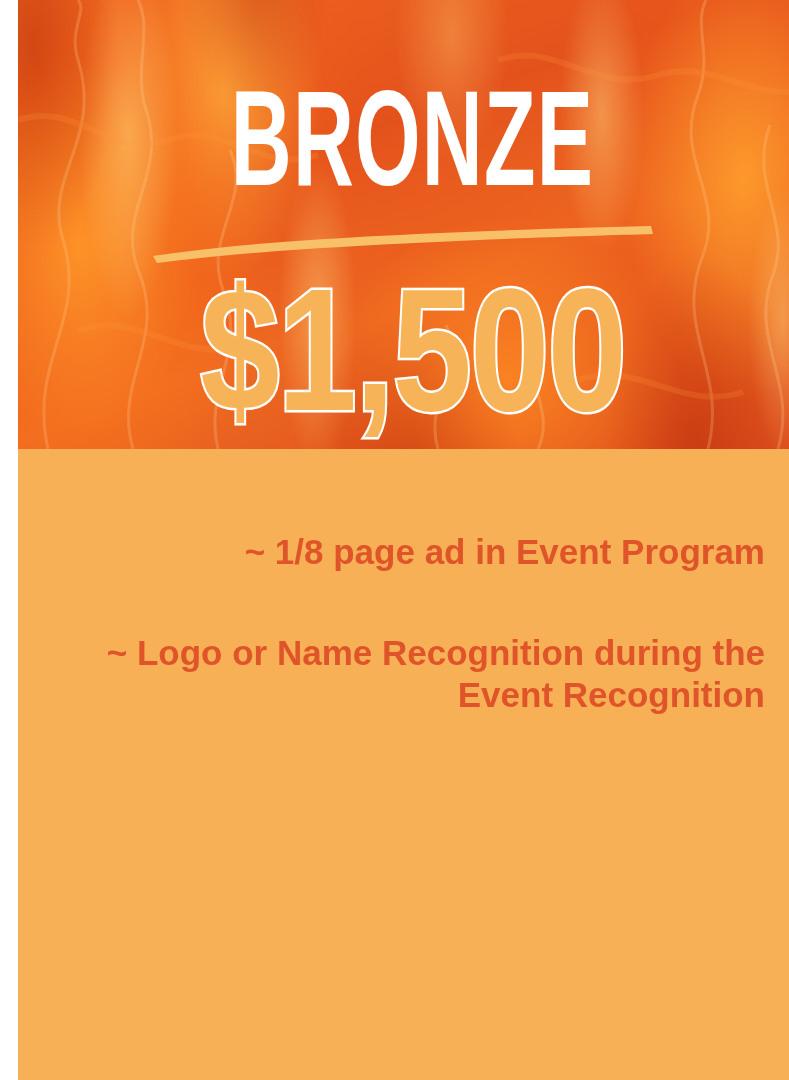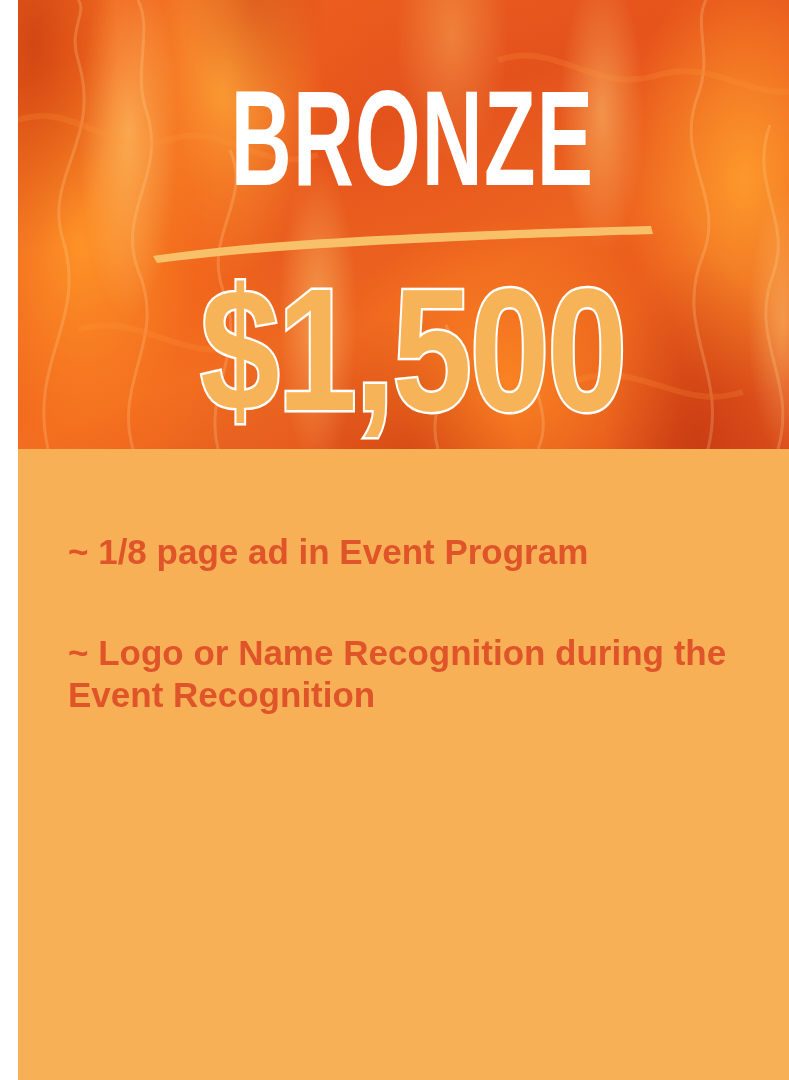--- a/index.html
+++ b/index.html
@@ -118,24 +118,24 @@
   .body-panel {
     position: absolute;
     left: 0;
     top: 449px;
     width: 789px;
     height: 631px;
     background: #f7b055;
   }
   .benefits {
     position: absolute;
-    left: 50px;
+    left: 58px;
     top: 82px;
     width: 689px;
-    text-align: left;
+    text-align: right;
   }
   .benefit {
     font-family: "Liberation Sans", sans-serif;
     font-weight: bold;
     font-size: 35px;
     line-height: 1.22;
     color: #e0542a;
     letter-spacing: 0px;
   }
   .benefit + .benefit {

